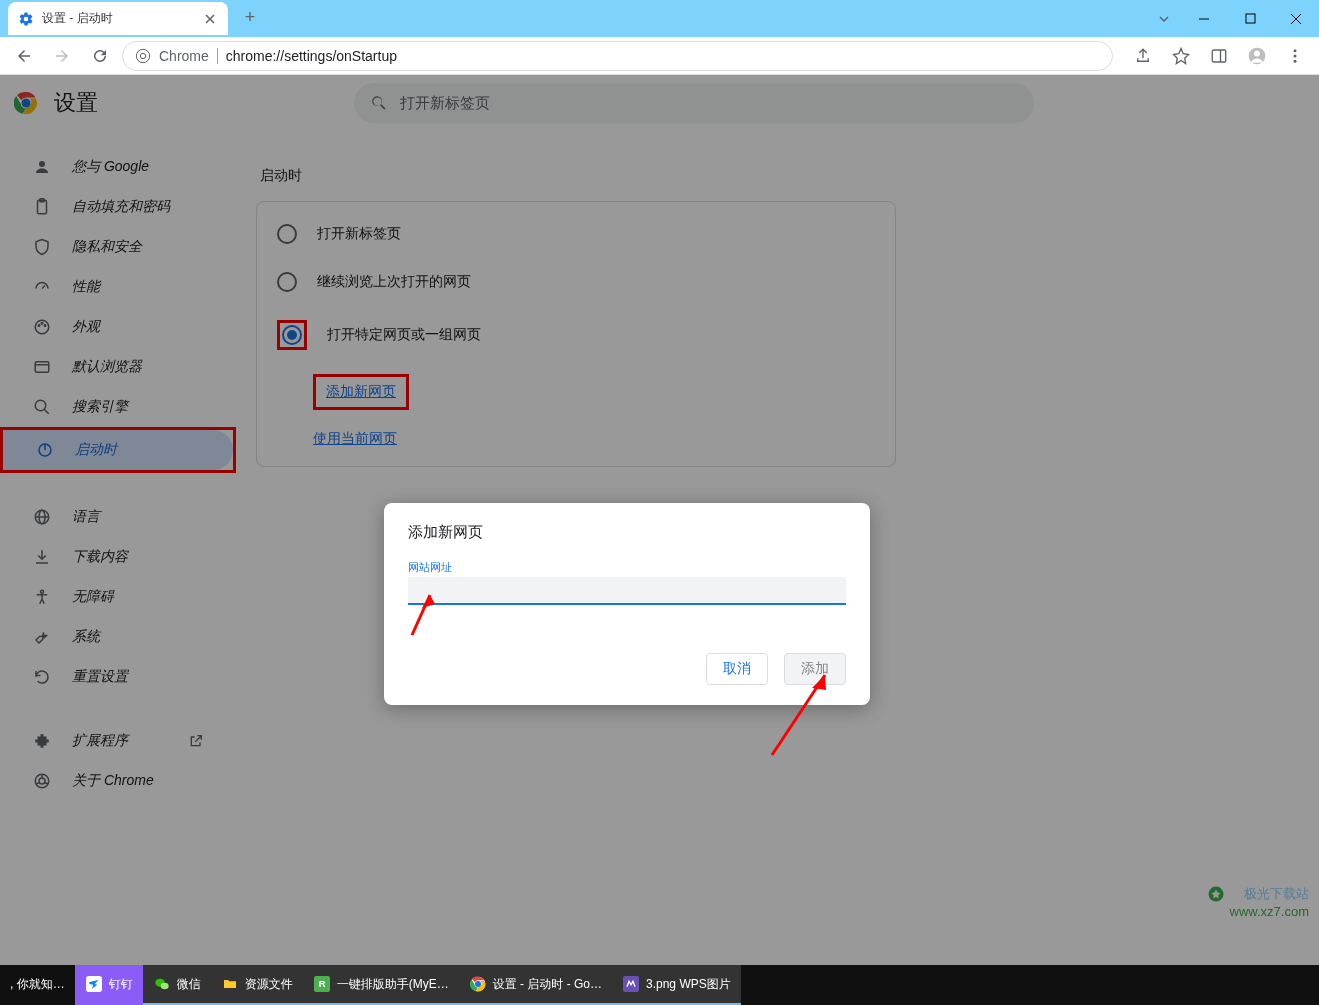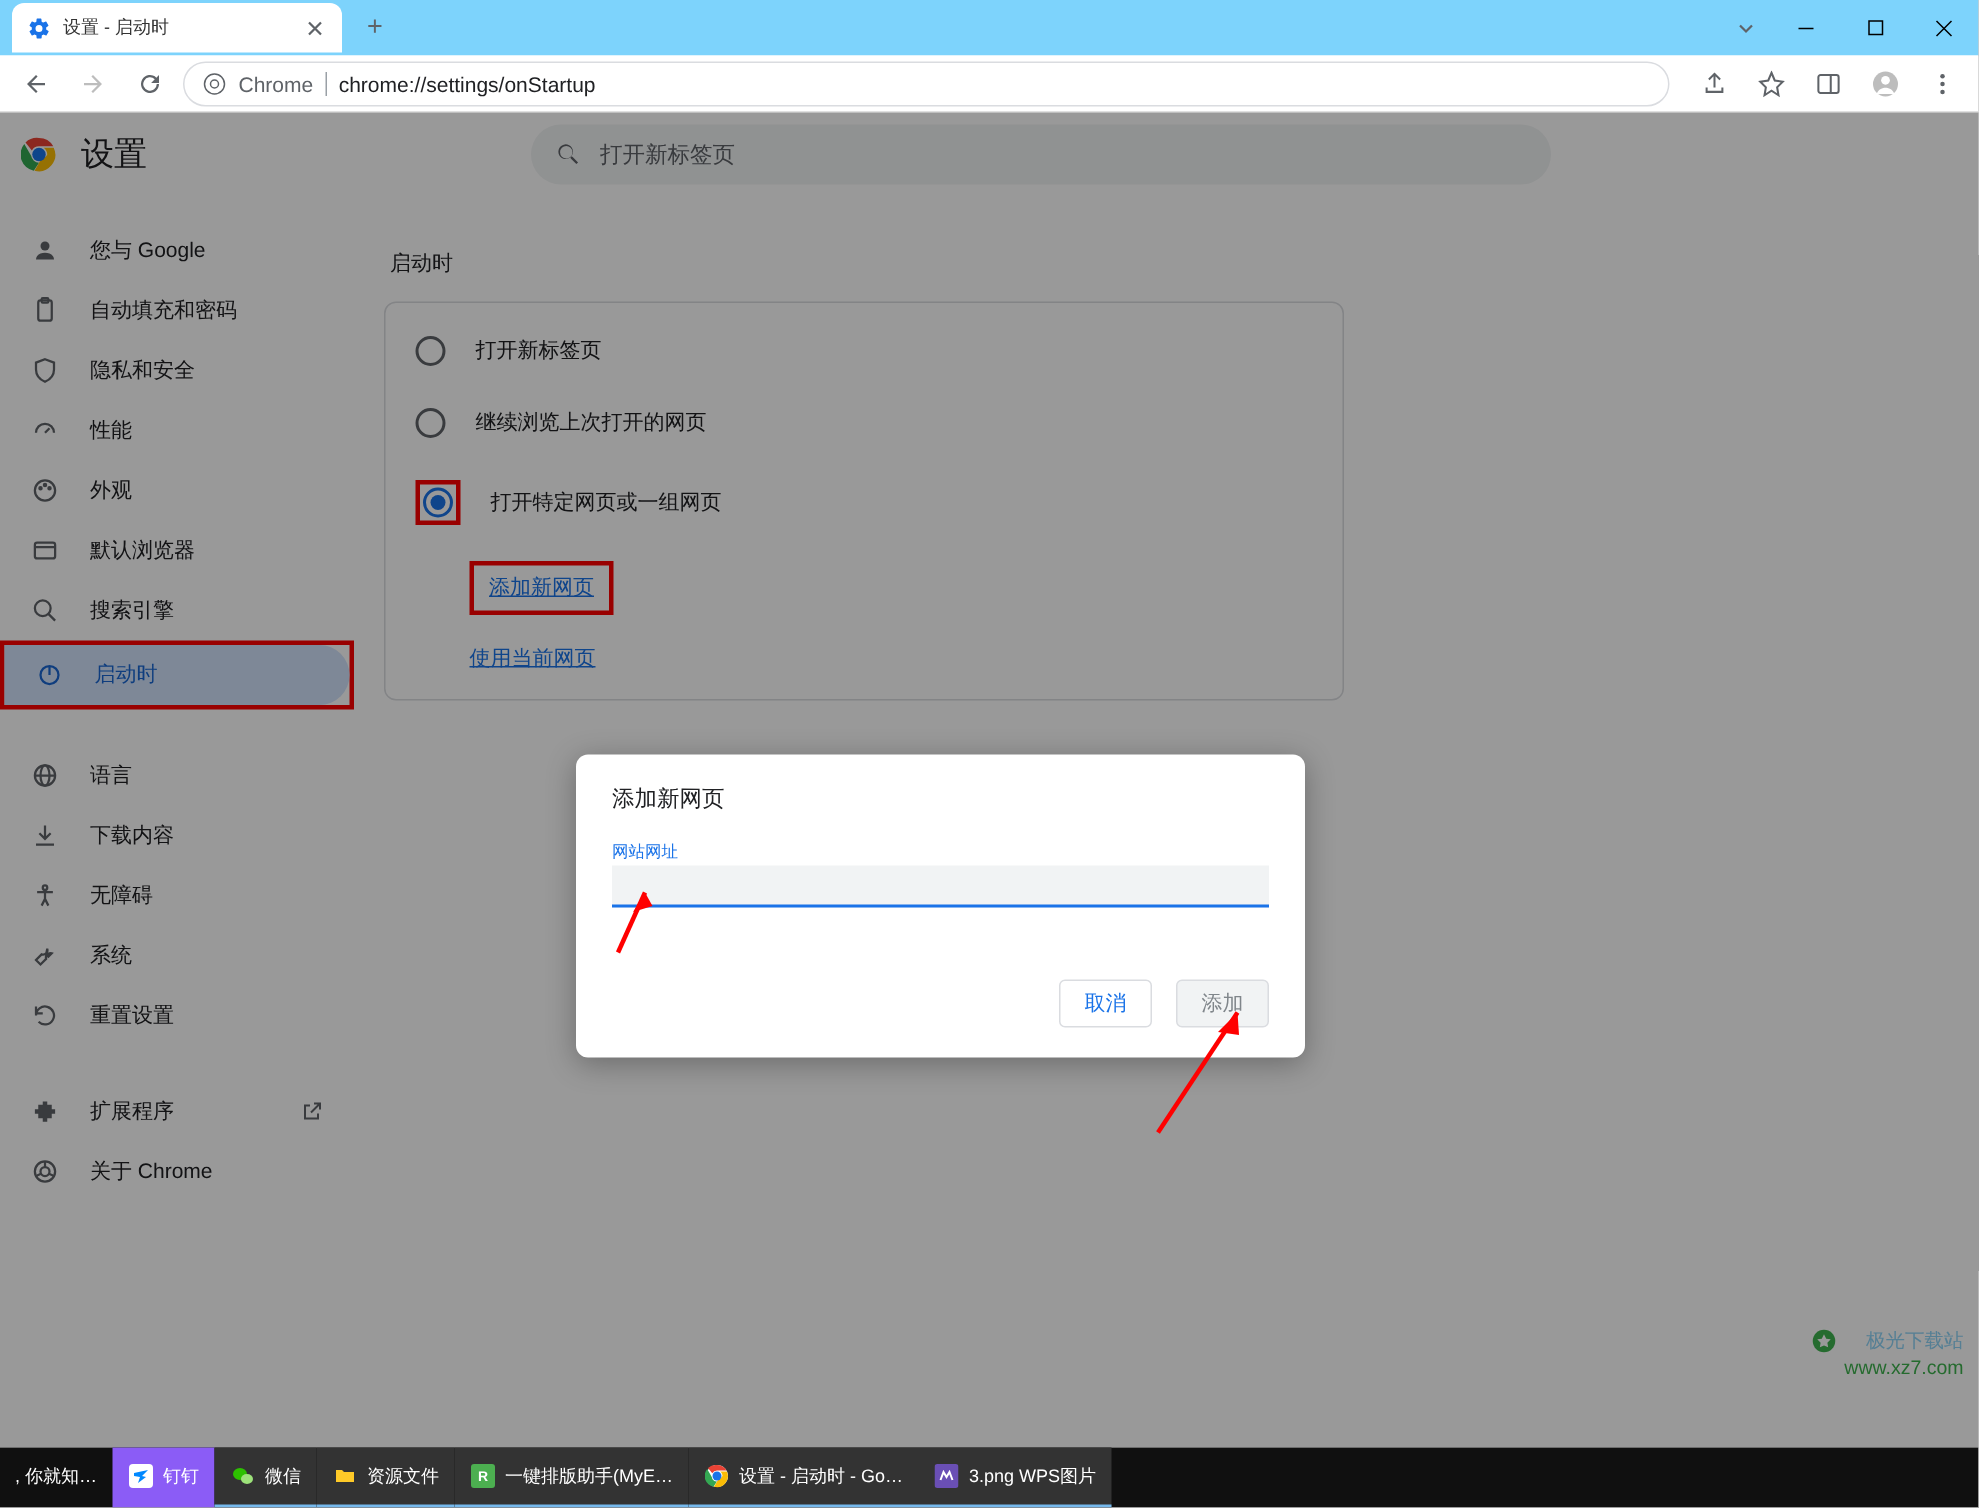--- a/index.html
+++ b/index.html
@@ -32,21 +32,21 @@
 
 
 .settings-header { position: absolute; top: 0; left: 0; right: 0; height: 56px; display: flex; align-items: center; padding: 0 14px; gap: 16px; z-index: 1; }
 .chrome-logo { width: 24px; height: 24px; }
 .settings-title { font-size: 22px; color: #202124; }
 .search-wrap { margin-left: 240px; }
 .search-box { width: 680px; height: 40px; background: #f1f3f4; border-radius: 20px; display: flex; align-items: center; padding: 0 16px; gap: 12px; color: #5f6368; font-size: 15px; }
 
 
 .sidebar { width: 256px; padding-top: 72px; z-index: 1; }
-.side-item { height: 40px; display: flex; align-items: center; padding: 0 20px; gap: 20px; font-size: 14px; color: #202124; cursor: pointer; border-radius: 0 20px 20px 0; margin-right: 20px; }
+.side-item { height: 40px; display: flex; align-items: center; padding: 0 32px; gap: 20px; font-size: 14px; color: #202124; cursor: pointer; border-radius: 0 20px 20px 0; margin-right: 20px; font-style: italic; }
 .side-item.active { background: #d2e3fc; color: #1967d2; }
 .side-icon { width: 20px; height: 20px; display: flex; align-items: center; justify-content: center; color: #5f6368; }
 .side-item.active .side-icon { color: #1967d2; }
 .side-gap { height: 24px; }
 .red-box { border: 3px solid #f00; }
 .sidebar .red-box { padding: 0; margin-right: 20px; }
 .sidebar .red-box .side-item { margin-right: 0; }
 .side-item .ext-icon { margin-left: auto; color: #5f6368; }
 
 

